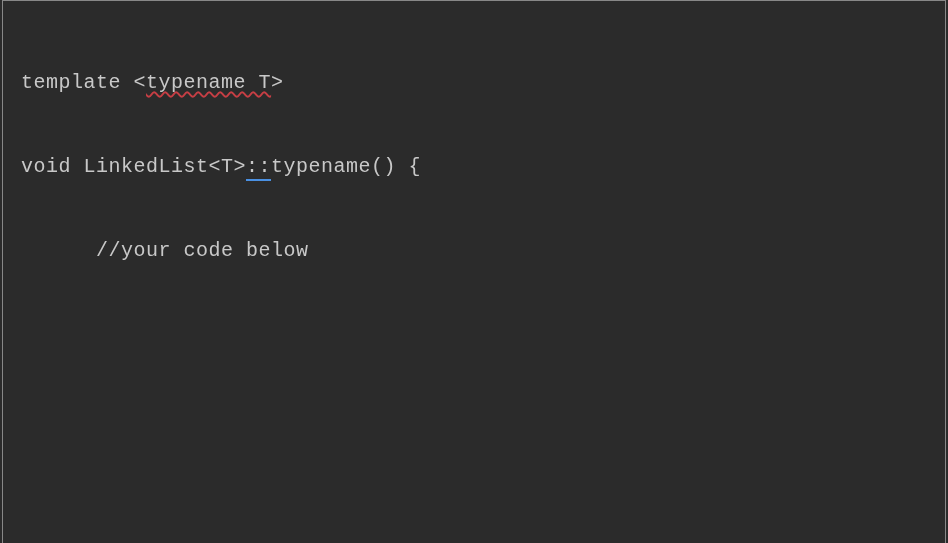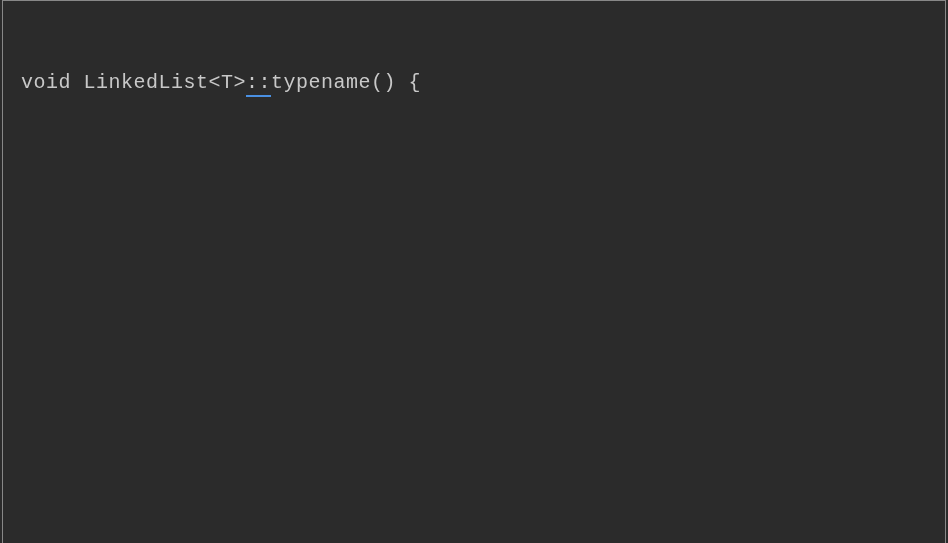--- a/index.html
+++ b/index.html
@@ -53,16 +53,17 @@
       right: 0;
       bottom: -3px;
       border-bottom: 2px solid #4a90e2;
     }
   </style>
 </head>
 <body>
 
 <div class="editor-frame">
   <div class="code-area">
+    <span class="code-line"><span>template &lt;</span><span class="squiggle-red">typename T</span><span>&gt;</span></span>
     <span class="code-line"><span>void LinkedList&lt;T&gt;</span><span class="underline-blue">::</span><span>typename() {</span></span>
-    <span class="code-line"><span>      </span></span>
+    <span class="code-line"><span>      </span><span>//your code below</span></span>
   </div>
 </div>
 
 </body></html>

